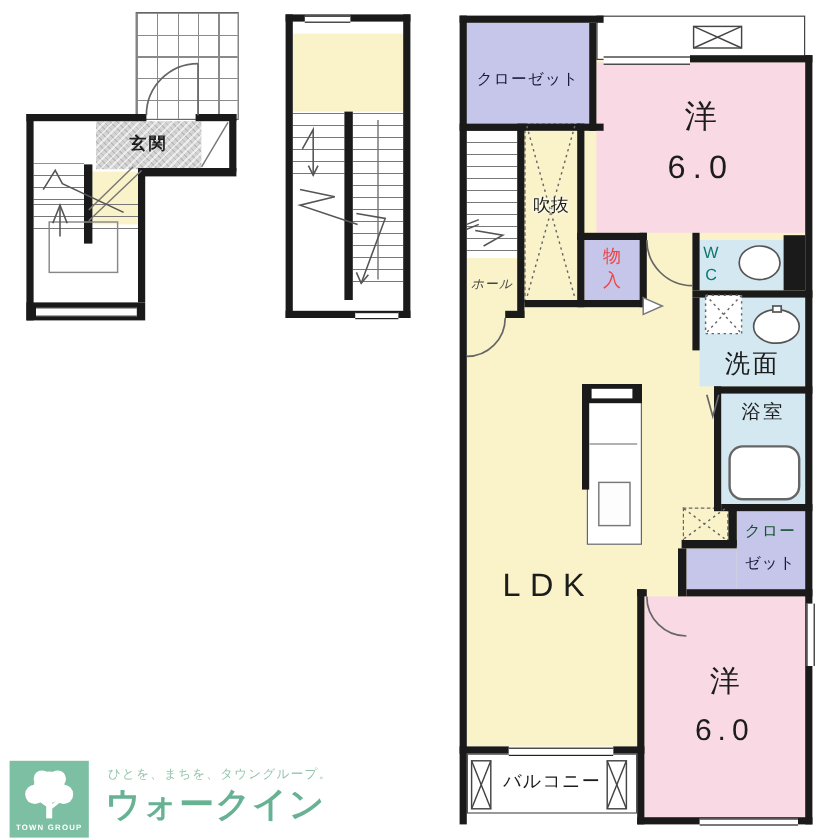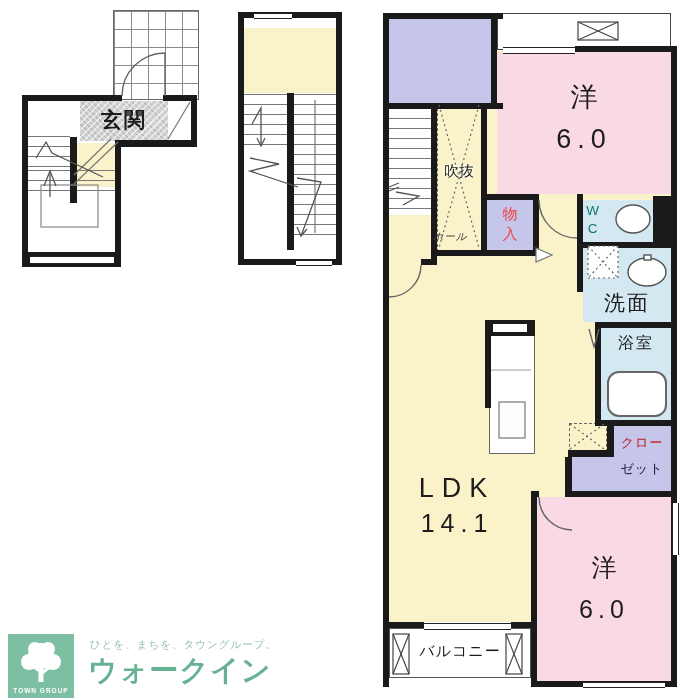--- a/index.html
+++ b/index.html
@@ -174,33 +174,33 @@
         <line x1="479" y1="105" x2="439" y2="248"></line>
         <rect x="588" y="246" width="30" height="32" fill="#fff"></rect>
         <line x1="588" y1="246" x2="618" y2="278"></line>
           <line x1="618" y1="246" x2="588" y2="278"></line>
         <line x1="570" y1="424" x2="604" y2="449"></line>
         <line x1="604" y1="424" x2="570" y2="449"></line>
       </g>
     </g>
   </svg>
 
-  <div class="lbl" style="left:94px;top:107px;width:60px;height:26px;font-size:21px;font-weight:bold;letter-spacing:2px;">玄関</div>
+  <div class="lbl" style="left:94px;top:107px;width:60px;height:26px;font-size:14px;font-weight:bold;letter-spacing:2px;">玄関</div>
+  <div class="lbl" style="left:391px;top:56px;width:98px;height:20px;font-size:13px;color:#1b1b3a;letter-spacing:1px;">クローゼット</div>
   <div class="lbl" style="left:554px;top:80px;width:60px;height:34px;font-size:27px;">洋</div>
   <div class="lbl" style="left:544px;top:122px;width:80px;height:34px;font-size:27px;letter-spacing:6px;">6.0</div>
   <div class="lbl" style="left:437px;top:160px;width:44px;height:22px;font-size:15px;text-shadow:0 0 3px #fff,0 0 3px #fff;">吹抜</div>
-  <div class="lbl" style="left:390px;top:230px;width:40px;height:14px;font-size:10.5px;font-style:italic;color:#444;letter-spacing:1px;padding-left:40px;">ホール</div>
+  <div class="lbl" style="left:390px;top:230px;width:40px;height:14px;font-size:10.5px;font-style:italic;color:#444;letter-spacing:1px;">ホール</div>
   <div class="lblv" style="left:501px;top:204px;width:18px;font-size:15px;color:#ef4444;">物入</div>
   <div class="lblv" style="left:585px;top:202px;width:15px;font-size:13.5px;color:#0f766e;">WC</div>
   <div class="lbl" style="left:595px;top:292px;width:64px;height:22px;font-size:21px;letter-spacing:2px;">洗面</div>
   <div class="lbl" style="left:603px;top:332px;width:66px;height:22px;font-size:16px;letter-spacing:2px;">浴室</div>
-  <div class="lbl" style="left:615px;top:434px;width:54px;height:18px;font-size:13px;color:#b91c1c;letter-spacing:1px;">クロー</div>
+  <div class="lbl" style="left:615px;top:434px;width:54px;height:18px;font-size:13px;color:#14532d;letter-spacing:1px;">クロー</div>
   <div class="lbl" style="left:615px;top:460px;width:54px;height:18px;font-size:13px;color:#1b1b3a;letter-spacing:1px;">ゼット</div>
   <div class="lbl" style="left:407px;top:472px;width:100px;height:32px;font-size:27px;letter-spacing:8px;">LDK</div>
-  <div class="lbl" style="left:402px;top:508px;width:110px;height:30px;font-size:25px;letter-spacing:6px;">14.1</div>
   <div class="lbl" style="left:574px;top:552px;width:60px;height:30px;font-size:25px;">洋</div>
   <div class="lbl" style="left:566px;top:594px;width:76px;height:30px;font-size:25px;letter-spacing:5px;">6.0</div>
   <div class="lbl" style="left:410px;top:640px;width:100px;height:22px;font-size:15px;letter-spacing:1px;">バルコニー</div>
 
   <div>
     <div class="logo-sq" style="left:8px;top:634px;width:66px;height:64px;background:#7cbfa2;">
       <svg width="66" height="50" viewBox="0 0 66 50" style="position:absolute;left:0;top:2px;">
         <g fill="#ffffff">
           <circle cx="33" cy="20" r="13"></circle>
           <circle cx="21" cy="26" r="8"></circle>

